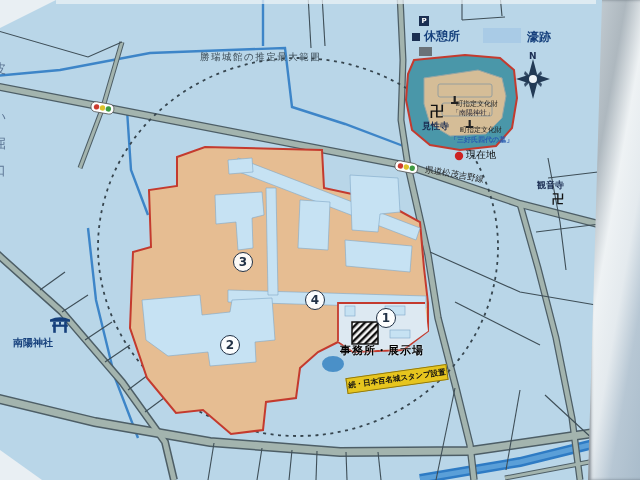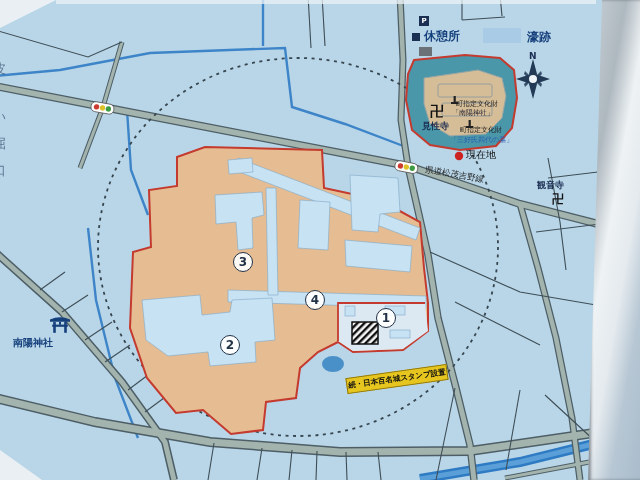--- a/index.html
+++ b/index.html
@@ -194,48 +194,50 @@
     <g transform="translate(466,120)" fill="#222">
       <rect x="2.6" y="0" width="2.2" height="6"></rect>
         <rect x="0" y="6" width="7.4" height="2"></rect>
     </g>
 
     <circle cx="459" cy="156" r="4.2" fill="#cc2222"></circle>
 
     <rect x="419" y="47" width="13" height="9" fill="#6a7278"></rect>
   </svg>
 
+  <div class="lbl" style="left:200px;top:52px;font-size:9.5px;letter-spacing:1.5px;color:#3a4a55;">勝瑞城館の推定最大範囲</div>
 
   <div class="pbox" style="left:419px;top:16px;width:10px;height:10px;font-size:7px;">P</div>
   <div class="pbox" style="left:412px;top:33px;width:8px;height:8px;font-size:5px;"></div>
   <div class="lbl navy" style="left:424px;top:30px;font-size:12px;font-weight:bold;">休憩所</div>
 
   <div style="position:absolute;left:483px;top:28px;width:38px;height:15px;background:var(--legend-swatch,#a9cbe6);"></div>
   <div class="lbl navy" style="left:527px;top:31px;font-size:12px;font-weight:bold;">濠跡</div>
 
   <div class="lbl" style="left:529px;top:52px;font-size:9px;font-weight:bold;">N</div>
 
   <div class="lbl blk" style="left:430px;top:104px;font-size:14px;font-weight:bold;">卍</div>
   <div class="lbl" style="left:422px;top:122px;font-size:9px;font-weight:bold;">見性寺</div>
 
   <div class="lbl" style="left:456px;top:101px;font-size:7px;color:#222;">町指定文化財</div>
   <div class="lbl" style="left:452px;top:110px;font-size:7px;color:#223;">「南陽神社」</div>
 
   <div class="lbl" style="left:460px;top:127px;font-size:7px;color:#222;">町指定文化財</div>
-  <div class="lbl" style="left:450px;top:137px;font-size:7px;color:#2a5db0;">「三好氏四代の墓」</div>
+  <div class="lbl" style="left:450px;top:137px;font-size:7px;color:#2a5db0;font-weight:bold;">「三好氏四代の墓」</div>
 
   <div class="lbl blk" style="left:466px;top:149px;font-size:10px;font-weight:normal;">現在地</div>
 
   <div class="lbl" style="left:426px;top:165px;font-size:8.5px;color:#222;transform:rotate(10deg);transform-origin:left top;">県道松茂吉野線</div>
 
   <div class="lbl" style="left:537px;top:181px;font-size:9px;font-weight:bold;">観音寺</div>
   <div class="lbl blk" style="left:552px;top:193px;font-size:12px;font-weight:bold;">卍</div>
 
   <div class="lbl navy" style="left:13px;top:337px;font-size:10px;font-weight:bold;">南陽神社</div>
 
+  <div class="office">事務所・展示場</div>
   <div class="banner">続・日本百名城スタンプ設置</div>
 
   <div class="marker" style="left:376px;top:308px;">1</div>
   <div class="marker" style="left:220px;top:335px;">2</div>
   <div class="marker" style="left:233px;top:252px;">3</div>
   <div class="marker" style="left:305px;top:290px;">4</div>
 
   <span class="edgechar" style="top:60px;">皮</span>
   <span class="edgechar" style="top:108px;">い</span>
   <span class="edgechar" style="top:135px;">屈</span>

